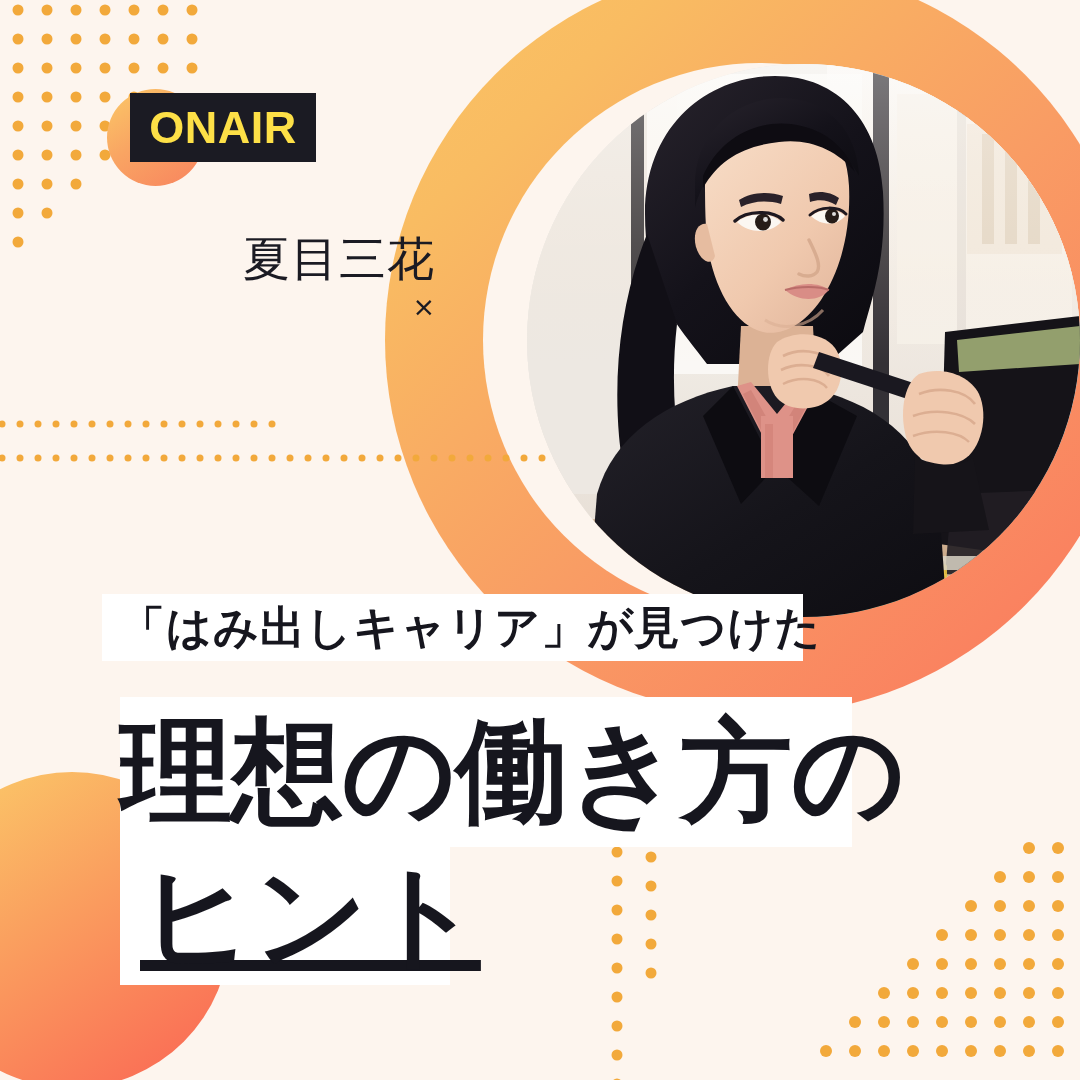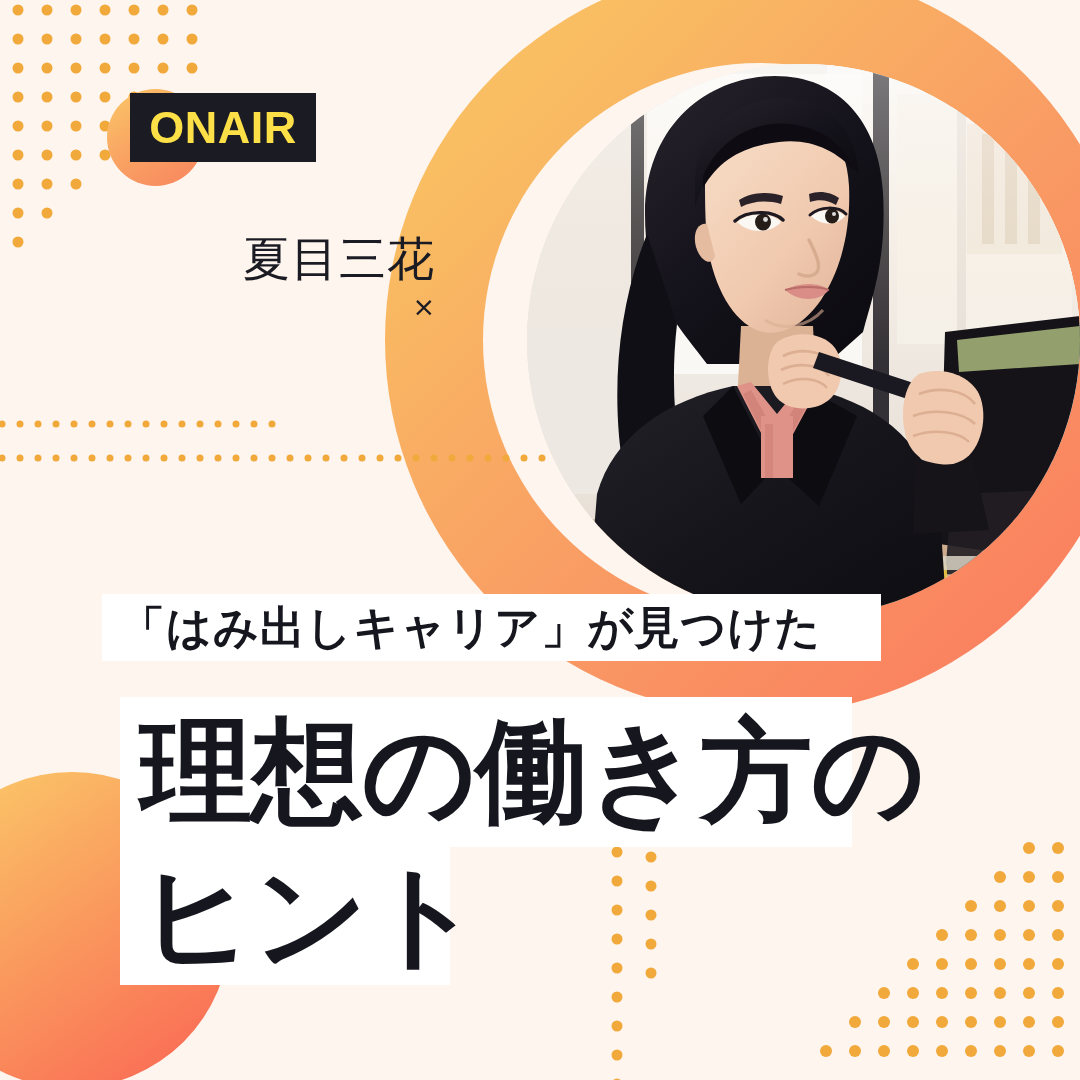--- a/index.html
+++ b/index.html
@@ -52,33 +52,33 @@
 
   
   .hl-box{
     position:absolute;background:#FFFFFF;z-index:9;
     display:flex;align-items:center;
     color:#16161E;
     font-family:"DejaVu Sans","Liberation Sans",sans-serif;
     font-weight:700;white-space:nowrap;
   }
   #hl-sub{
-    left:102px;top:594px;width:779px;height:67px;
+    left:102px;top:594px;width:701px;height:67px;
     font-size:45px;letter-spacing:1px;
     padding-left:18px;box-sizing:border-box;
   }
   #hl-main1{
     left:120px;top:697px;width:732px;height:150px;
     font-size:112px;letter-spacing:-1px;
-    padding-left:20px;box-sizing:border-box;
+    box-sizing:border-box;
   }
   #hl-main2{
     left:120px;top:847px;width:330px;height:138px;
     font-size:112px;letter-spacing:-1px;
-    padding-left:20px;box-sizing:border-box;
+    padding-left:20px;box-sizing:border-box;text-decoration:underline;
   }
 
   
   #photo-circle{
     position:absolute;left:527px;top:64px;width:553px;height:553px;
     border-radius:50%;overflow:hidden;z-index:3;
     background:#EDE7E1;
   }
   #photo-svg{display:block;width:100%;height:100%;}
 </style>

